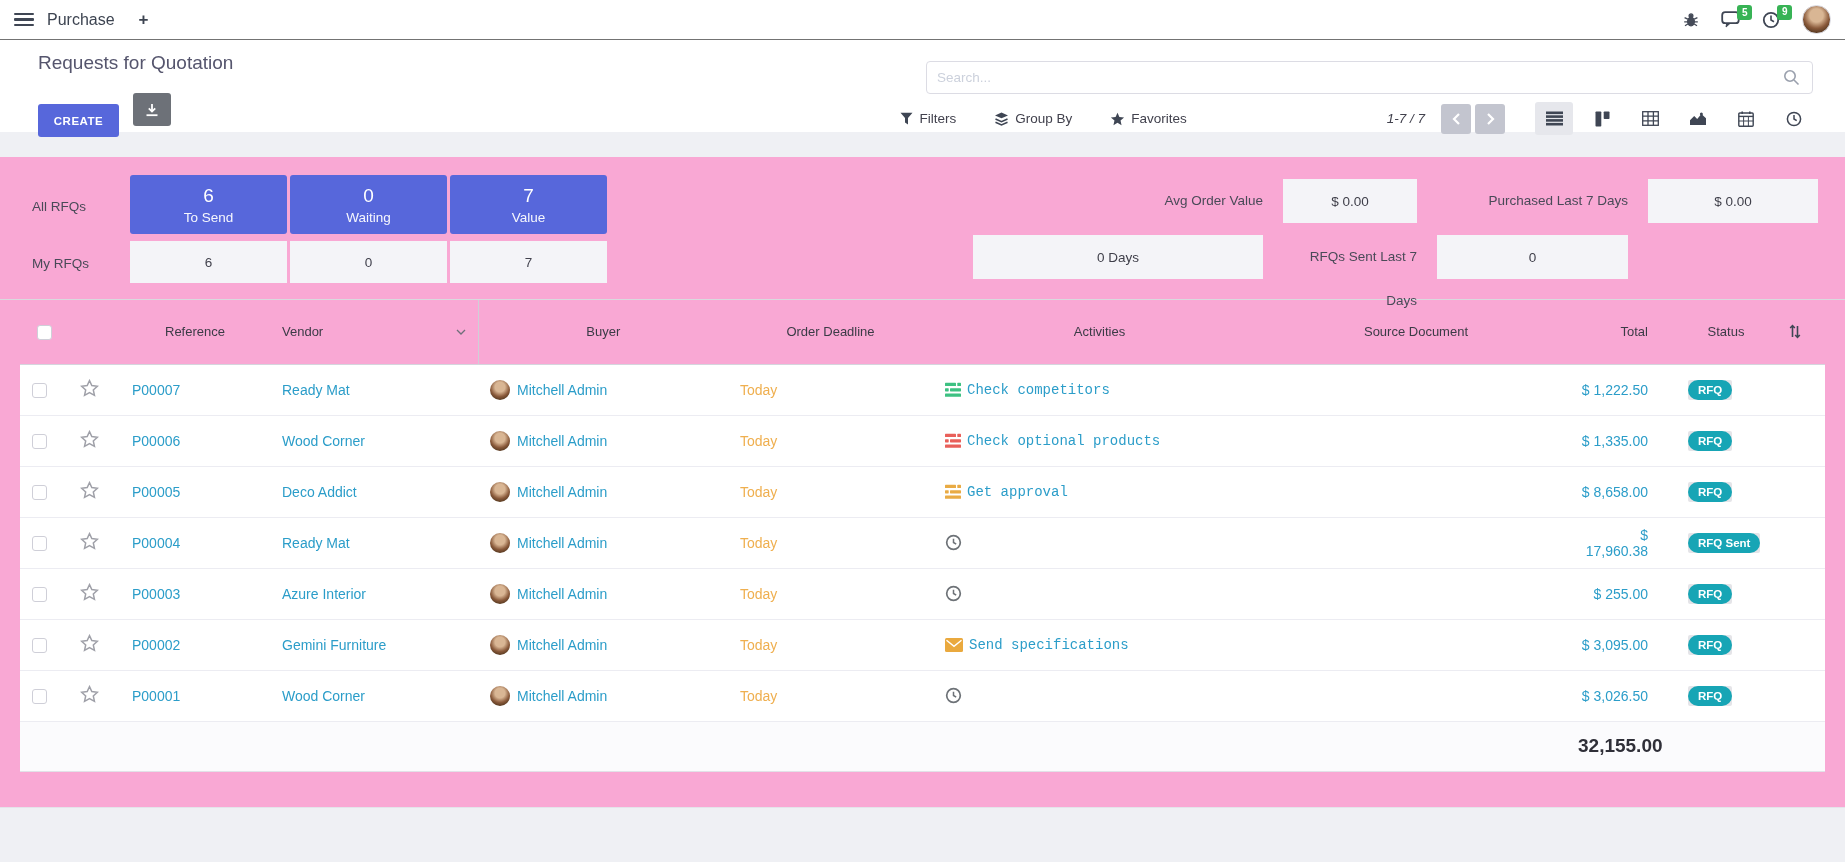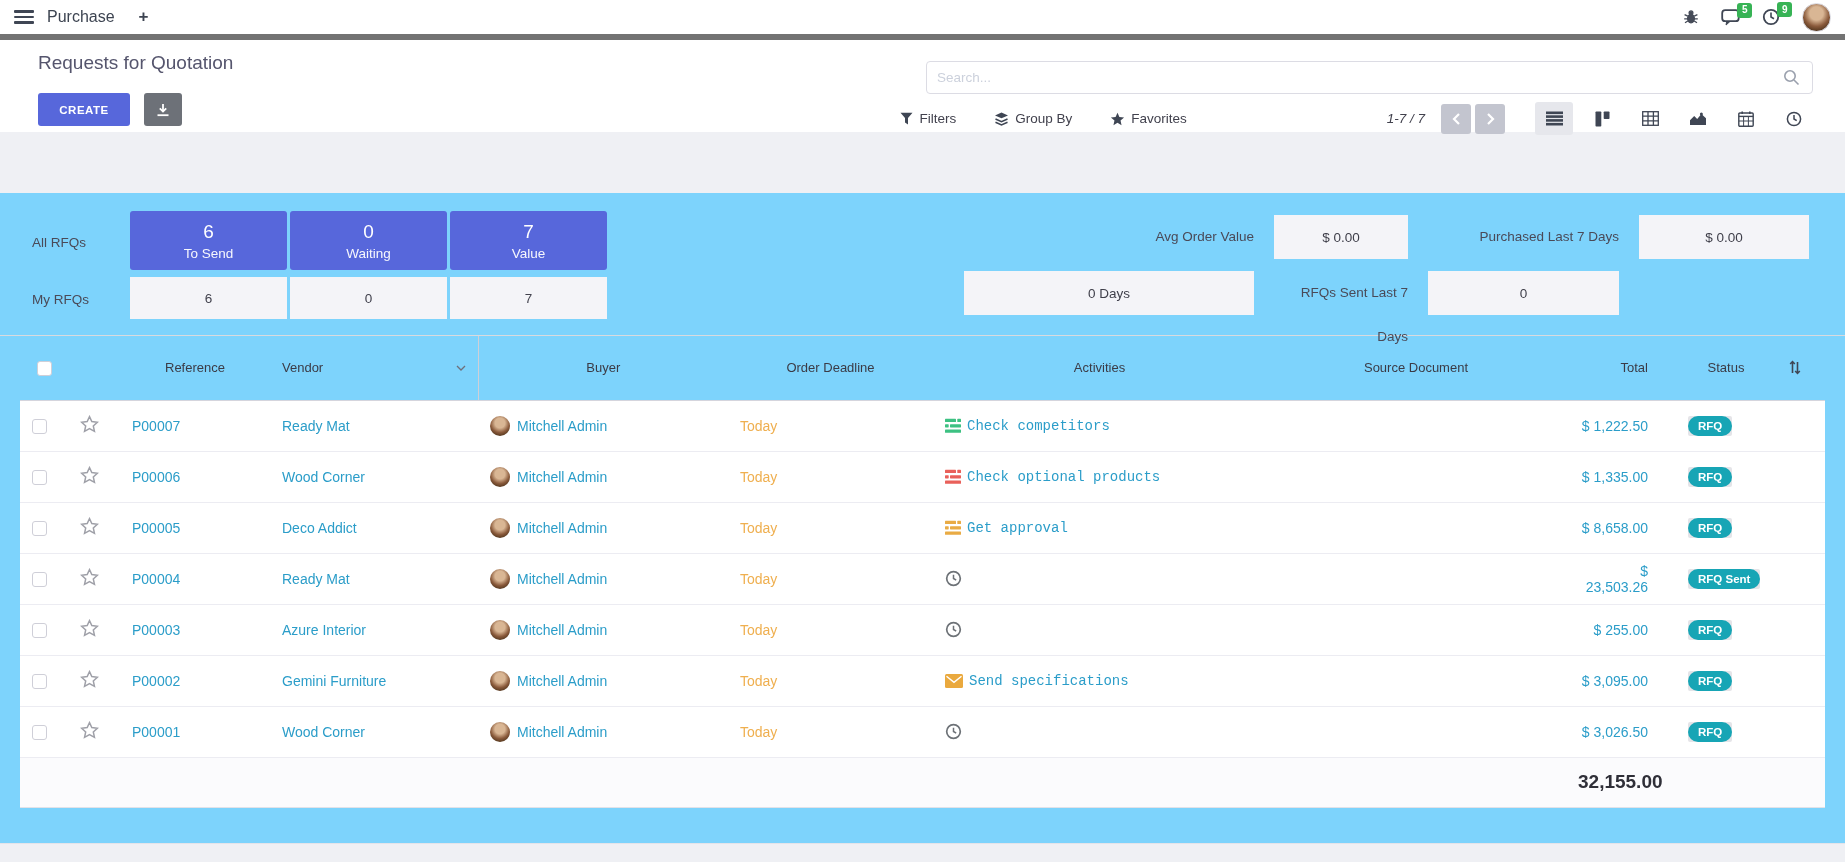--- a/index.html
+++ b/index.html
@@ -1,39 +1,39 @@
 <!DOCTYPE html>
 <html><head>
 <meta charset="utf-8">
 <style>
   * { box-sizing: border-box; margin: 0; padding: 0; }
   html,body { width:1845px; height:862px; overflow:hidden; }
   body { font-family:"Liberation Sans", sans-serif; background:#eff0f4; color:#3f3f4a; }
 
   
-  .navbar { height:40px; background:#fff; border-bottom:6px solid #737373;
+  .navbar { height:40px; background:#fff; border-bottom:1px solid #737373;
             display:flex; align-items:center; padding:0 14px; position:relative; }
   .hamburger { width:20px; display:flex; flex-direction:column; gap:3px; cursor:pointer; }
   .hamburger span { height:2.4px; background:#3f4654; border-radius:1px; }
   .app-title { margin-left:13px; font-size:16px; color:#3d4451; font-weight:500; }
   .nav-plus { margin-left:24px; font-size:17px; font-weight:700; color:#3d4451; cursor:pointer; }
   .nav-right { margin-left:auto; display:flex; align-items:center; gap:22px; }
   .nav-icon { position:relative; display:inline-flex; cursor:pointer; }
   .nav-badge { position:absolute; top:-6px; right:-12px; background:#37b355; color:#fff;
                font-size:10px; font-weight:700; line-height:1; padding:2.5px 4.5px; border-radius:3px; }
   .avatar { width:29px; height:29px; border-radius:50%;
             background:radial-gradient(circle at 50% 35%, #d9b694 0 30%, #8a5a3b 58%, #55381f 80%, #2f2214);
             border:1px solid #d8d8e0; }
 
   
   .control-panel { height:92px; background:#fff; position:relative; }
   .page-title { position:absolute; left:38px; top:12px; font-size:19px; font-weight:400; color:#55556d; }
   .cp-buttons { position:absolute; left:38px; top:53px; display:flex; gap:14px; }
-  .btn-create { background:#5767db; color:#fff; border:none; border-radius:3px; width:92px; height:33px;
-                font-size:11.5px; font-weight:700; letter-spacing:.5px; cursor:pointer; font-family:inherit; }
+  .btn-create { background:#5767db; color:#fff; border:none; border-radius:3px; width:81px; height:33px;
+                font-size:11.5px; font-weight:700; letter-spacing:.5px; cursor:pointer; font-family:inherit;margin-top:11px; }
   .btn-download { background:#6d7178; border:none; border-radius:3px; width:38px; height:33px;
                   display:flex; align-items:center; justify-content:center; cursor:pointer; }
   .search-box { position:absolute; top:21px; right:32px; width:887px; height:33px;
                 border:1px solid #dcdce4; border-radius:4px; background:#fff; display:flex; align-items:center; }
   .search-box input { flex:1; border:none; outline:none; font-family:inherit; font-size:13.5px;
                       padding:0 10px; color:#3f3f4a; background:transparent; }
   .search-box input::placeholder { color:#ccd1dc; }
   .search-mag { margin-right:12px; display:inline-flex; cursor:pointer; }
   .cp-row2 { position:absolute; top:62px; right:32px; display:flex; align-items:center; height:33px; }
   .cp-tool { display:flex; align-items:center; gap:6px; font-size:13.5px; color:#41414d; cursor:pointer; }
@@ -43,34 +43,34 @@
                display:flex; align-items:center; justify-content:center; cursor:pointer; }
   .pager-prev { margin-left:16px; } .pager-next { margin-left:4px; }
   .view-switcher { margin-left:30px; display:flex; gap:10px; }
   .view-btn { width:38px; height:33px; display:flex; align-items:center; justify-content:center;
               border-radius:3px; cursor:pointer; }
   .view-btn.active { background:#e6e7ec; }
 
   .gap-band { height:25px; background:#eff0f4; }
 
   
-  .main { background:#7dd3fc; height:650px;margin-top:36px; }
+  .main { background:#f9a8d4; height:650px; }
 
   .dashboard { height:143px; position:relative; border-bottom:1px solid #d9dade; }
   .dash-label { position:absolute; left:32px; font-size:13.5px; color:#4a4a58; }
   .dash-label.all { top:42px; } .dash-label.my { top:99px; }
   .dash-buttons { position:absolute; left:130px; top:18px; display:flex; gap:3px; }
   .dash-btn { width:157px; height:59px; background:#5767db; border:none; border-radius:3px; color:#fff;
               display:flex; flex-direction:column; align-items:center; justify-content:center; gap:3px;
               cursor:pointer; font-family:inherit; }
   .dash-btn .cnt { font-size:19px; } .dash-btn .lbl { font-size:13.5px; opacity:.95; }
   .dash-mycells { position:absolute; left:130px; top:84px; display:flex; gap:3px; }
   .dash-mycell { width:157px; height:42px; background:#f4f4f8; display:flex; align-items:center;
                  justify-content:center; font-size:13.5px; color:#42424e; cursor:pointer; }
-  .dash-stats { position:absolute; top:22px; right:36px; display:grid;
+  .dash-stats { position:absolute; top:22px; right:27px; display:grid;
                 grid-template-columns:290px 134px 191px 170px; column-gap:20px; row-gap:12px; }
   .stat-label { font-size:13.5px; color:#4a4a58; text-align:right; line-height:44px; height:44px; }
   .stat-value { height:44px; background:#f4f4f8; display:flex; align-items:center; justify-content:center;
                 font-size:13.5px; color:#3f3f4a; }
 
   
   table.list { width:1805px; margin:0 20px; border-collapse:collapse; table-layout:fixed; }
   th { font-size:13px; font-weight:500; color:#3b3b46; text-align:center; height:64px;
        border-bottom:1px solid #d5d5dd; padding:0 12px; }
   th.vendor { border-right:1px solid #cfcfd7; }
@@ -469,21 +469,21 @@
             <span class="activity-cell">
           <span>
             <svg width="17" height="17" viewBox="0 0 17 17" fill="none" stroke="#6d7277" stroke-width="1.7">
                   <circle cx="8.5" cy="8.5" r="6.8"></circle>
                   <path d="M8.5 4.8 V8.5 L11.2 10.1" stroke-width="1.5"></path>
                 </svg>
           </span>
         </span>
           </td>
         <td></td>
-        <td class="num"><a class="cell-link">$ 23,503.26</a></td>
+        <td class="num"><a class="cell-link">$ 17,960.38</a></td>
         <td><span class="status-chip"><span class="status-pill">RFQ Sent</span></span></td>
         <td></td>
       </tr>
 
       <tr>
         <td><span class="checkbox"></span></td>
         <td><span class="star">
           <svg width="19" height="18" viewBox="0 0 18 17" fill="none" stroke="#9fa0a8" stroke-width="1.4">
                 <polygon points="9,1.5 11.2,6.2 16.4,6.8 12.6,10.3 13.7,15.4 9,12.8 4.3,15.4 5.4,10.3 1.6,6.8 6.8,6.2"></polygon>
               </svg>

